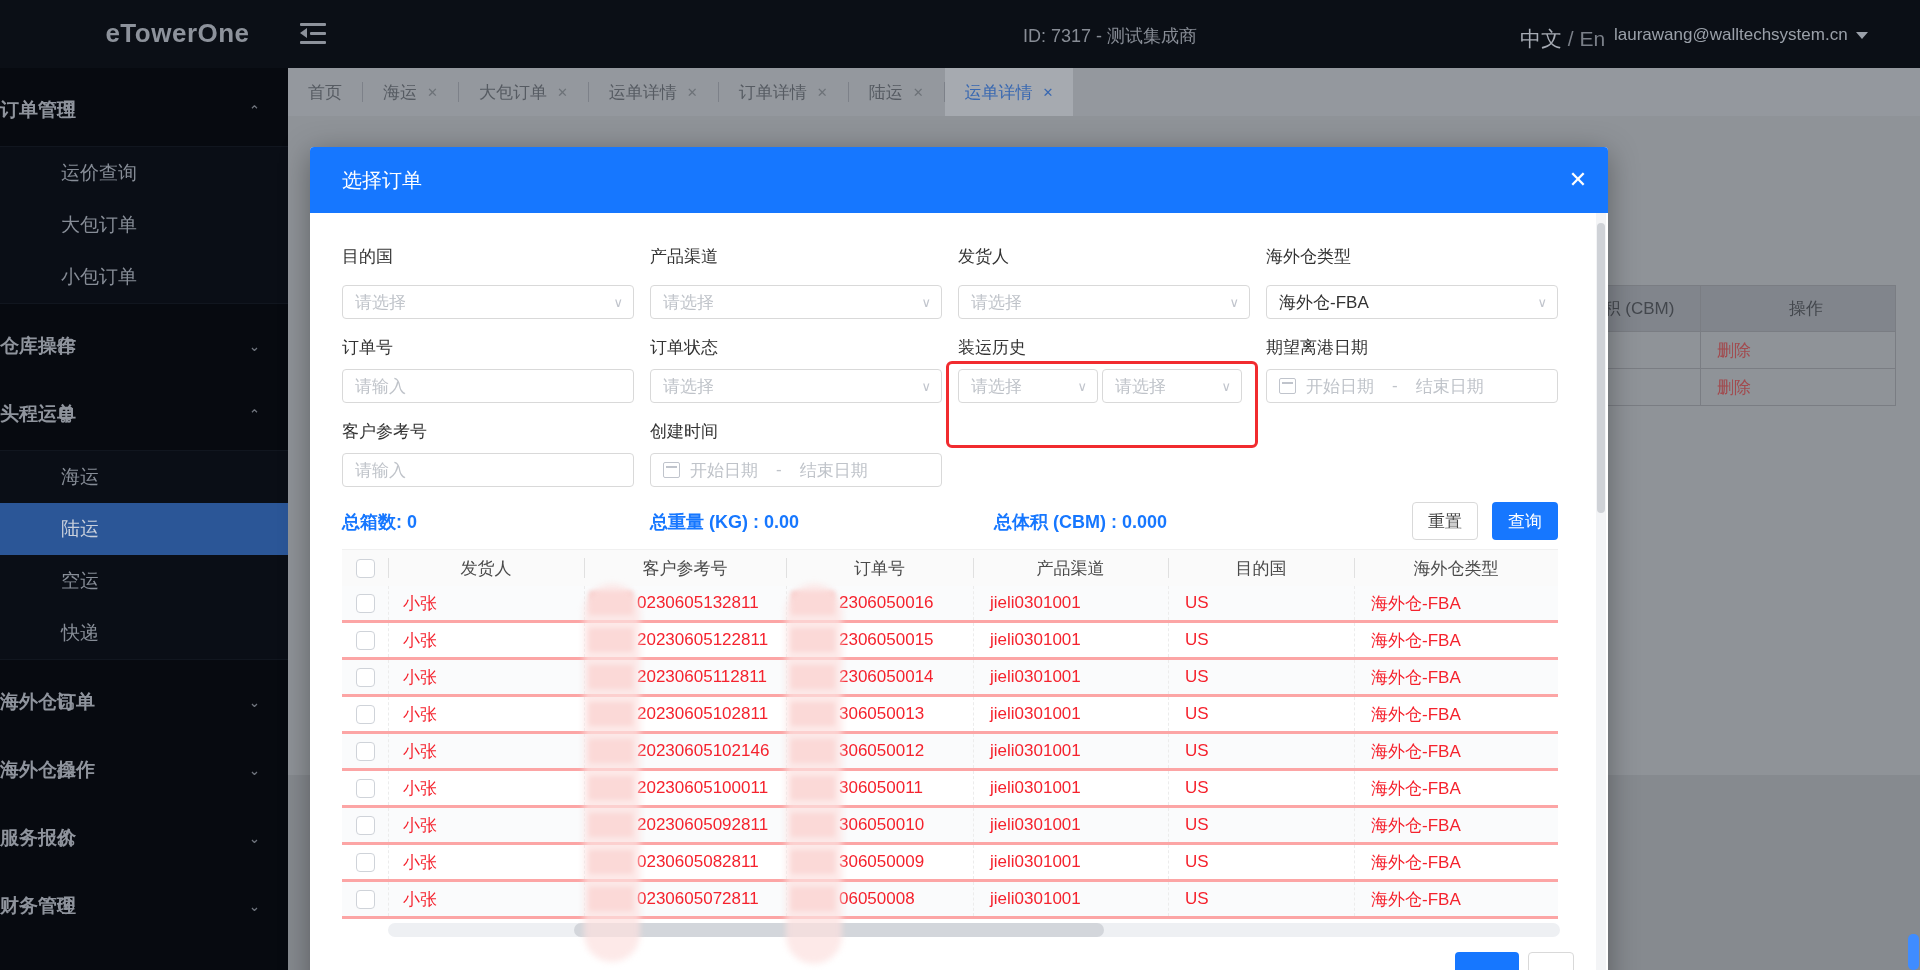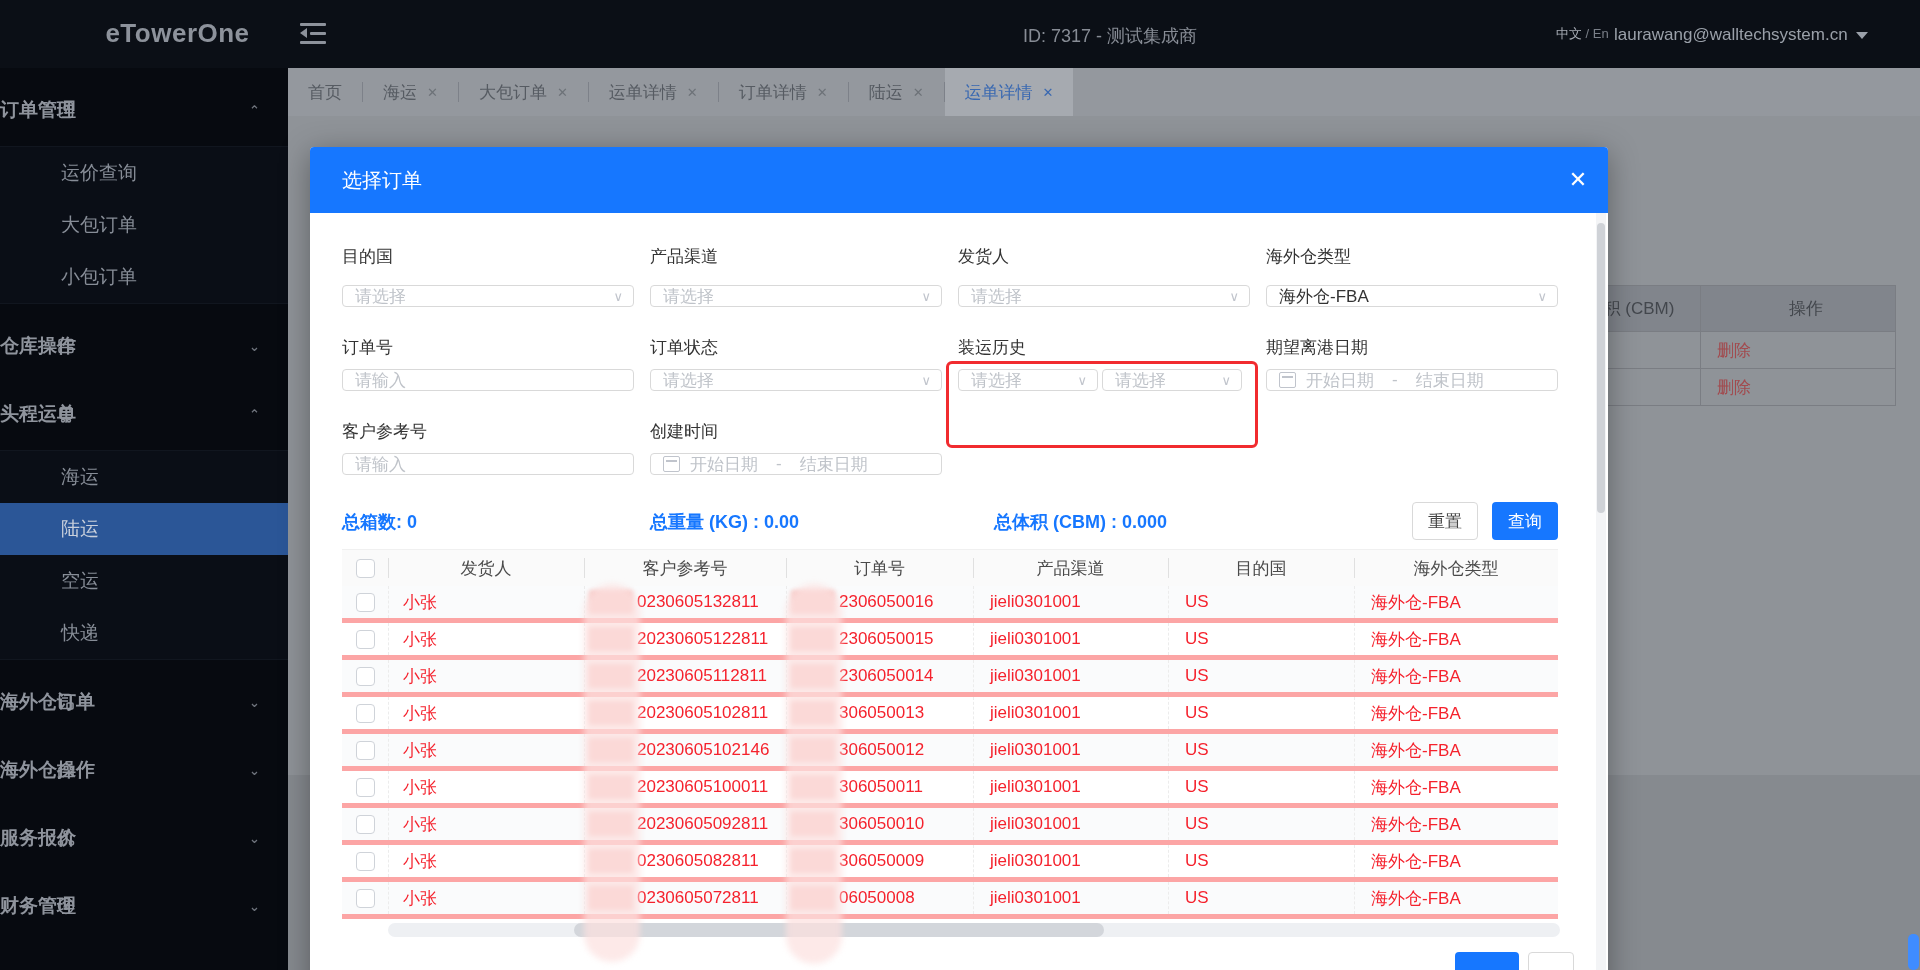--- a/index.html
+++ b/index.html
@@ -9,21 +9,21 @@
   
   .topbar { position:absolute; left:0; top:0; width:1920px; height:68px; background:#0b0f16; z-index:5; }
   .logo { position:absolute; left:65px; top:18px; width:225px; text-align:center; font-size:26px; font-weight:700; color:#8d929b; letter-spacing:.5px; }
   .fold-icon { position:absolute; left:300px; top:21px; width:30px; height:26px; cursor:pointer; }
   .fold-icon .bar { position:absolute; left:0; height:3px; background:#8d929b; border-radius:1px; }
   .fold-icon .b1 { top:2px; width:26px; }
   .fold-icon .b2 { top:11px; width:16px; left:10px; }
   .fold-icon .b3 { top:20px; width:26px; }
   .fold-icon .arr { position:absolute; left:0; top:7px; width:0; height:0; border-top:5px solid transparent; border-bottom:5px solid transparent; border-right:7px solid #8d929b; }
   .topbar-id { position:absolute; left:1023px; top:24px; font-size:18px; color:#878c95; }
-  .lang { position:absolute; left:1520px; top:25px; font-size:13px; color:#a6abb4; cursor:pointer;margin-left:36px; }
+  .lang { position:absolute; left:1520px; top:25px; font-size:21px; color:#a6abb4; cursor:pointer; }
   .lang .dim { color:#7a7f88; }
   .account { position:absolute; left:1614px; top:25px; font-size:17px; color:#9aa0a9; cursor:pointer; }
   .account .caret { display:inline-block; margin-left:8px; width:0; height:0; border-left:6px solid transparent; border-right:6px solid transparent; border-top:7px solid #9aa0a9; vertical-align:middle; }
 
   
   .sidebar { position:absolute; left:0; top:68px; width:288px; height:902px; background:#070a10; z-index:5; }
   .menu-group { position:relative; height:52px; display:flex; align-items:center; color:#8f949d; font-size:19px; font-weight:700; cursor:pointer; margin-top:16px; }
   .menu-group .micon { position:absolute; left:56px; top:50%; transform:translateY(-50%); width:20px; height:20px; }
   .menu-group .chev { position:absolute; right:28px; color:#6f747d; font-size:13px; }
   .submenu { background:#0a0e16; border-top:1px solid #11161f; border-bottom:1px solid #11161f; margin-top:10px; }
@@ -55,39 +55,39 @@
   
   .win-scroll-thumb { position:absolute; right:1px; bottom:0; width:11px; height:36px; background:#3f8cff; border-radius:5px; z-index:30; }
 
   
   .modal { position:absolute; left:310px; top:147px; width:1298px; height:900px; background:#ffffff; border-radius:4px 4px 0 0; box-shadow:0 6px 30px rgba(0,0,0,.35); z-index:10; }
   .modal-header { position:absolute; left:0; top:0; width:100%; height:66px; background:#1677ff; border-radius:4px 4px 0 0; }
   .modal-title { position:absolute; left:32px; top:0; line-height:66px; color:#fff; font-size:20px; font-weight:400; }
   .modal-close { position:absolute; left:1255px; top:20px; width:26px; height:26px; color:#fff; font-size:22px; line-height:26px; text-align:center; cursor:pointer; }
 
   .f-label { position:absolute; font-size:17px; color:#333; }
-  .f-ctl { position:absolute; height:22px; border:1px solid #d9d9d9; border-radius:4px; background:#fff; display:flex; align-items:center; padding:0 12px; font-size:17px; color:#bfc3c9; }
+  .f-ctl { position:absolute; height:34px; border:1px solid #d9d9d9; border-radius:4px; background:#fff; display:flex; align-items:center; padding:0 12px; font-size:17px; color:#bfc3c9; }
   .f-ctl .chev { position:absolute; right:10px; color:#c0c4cc; font-size:13px; }
   .cal { width:17px; height:16px; border:1.5px solid #c0c4cc; border-radius:2px; position:relative; margin-right:10px; flex:none; }
   .cal:before { content:""; position:absolute; left:2px; top:3px; right:2px; height:1.5px; background:#c0c4cc; }
   .date-sep { margin:0 18px; color:#bfc3c9; }
   .red-box { position:absolute; left:636px; top:214px; width:312px; height:87px; border:3px solid #f12b2f; border-radius:6px; z-index:3; pointer-events:none; }
 
   .stat { position:absolute; top:363px; font-size:18px; font-weight:700; color:#1677ff; }
   .btn { position:absolute; top:355px; height:38px; border-radius:4px; font-size:17px; display:flex; align-items:center; justify-content:center; cursor:pointer; }
   .btn-reset { left:1102px; width:66px; background:#fff; border:1px solid #d9d9d9; color:#444; }
   .btn-query { left:1182px; width:66px; background:#1677ff; color:#fff; }
 
   
   .mtable { position:absolute; left:32px; top:402px; width:1216px; font-size:17px; }
   .mrow { display:flex; height:37px; align-items:stretch; }
   .mhead { background:#fafafa; border-top:1px solid #f0f0f0; }
   .mhead .mcell { color:#4a4a4a; font-weight:500; justify-content:center; position:relative; }
   .mhead .mcell + .mcell:before { content:""; position:absolute; left:0; top:8px; bottom:8px; width:1px; background:#e0e0e0; }
-  .mbody .mrow { border-bottom:5px solid #fca5a5;text-align:center; }
+  .mbody .mrow { border-bottom:3px solid #fca5a5;text-align:center; }
   .mbody .mrow:nth-child(odd) { background:#fafbfc; }
   .mcell { display:flex; align-items:center; overflow:hidden; white-space:nowrap; }
   .mbody .mcell { color:#f5222d; position:relative; }
   .mbody .mcell + .mcell { border-left:1px dashed #ececec; }
   .cw0{width:46px;justify-content:center;} .cw1{width:196px;padding-left:14px;} .cw2{width:202px;padding-left:4px;}
   .cw3{width:187px;padding-left:4px;} .cw4{width:195px;padding-left:16px;} .cw5{width:186px;padding-left:16px;} .cw6{width:204px;padding-left:16px;}
   .chk { width:19px; height:19px; border:1.5px solid #cfd3d9; border-radius:4px; background:#fff; cursor:pointer; flex:none; }
   .smudge { display:inline-block; width:44px; height:24px; background:#f6c6c3; border-radius:3px; margin-right:4px; filter:blur(2px); flex:none; }
   .blob { position:absolute; width:56px; border-radius:28px; background:rgba(252,224,223,.72); filter:blur(3px); z-index:4; pointer-events:none; }
   .blob1 { left:274px; top:437px; height:378px; }

